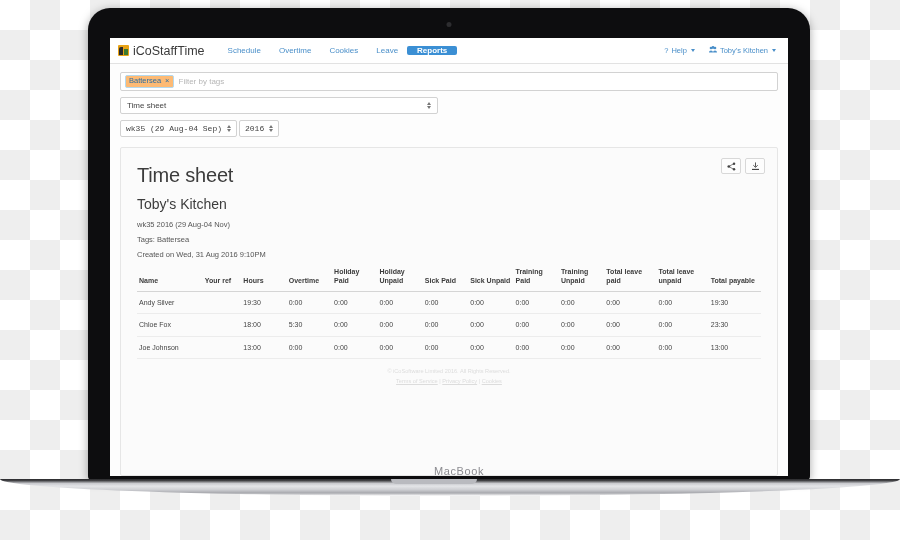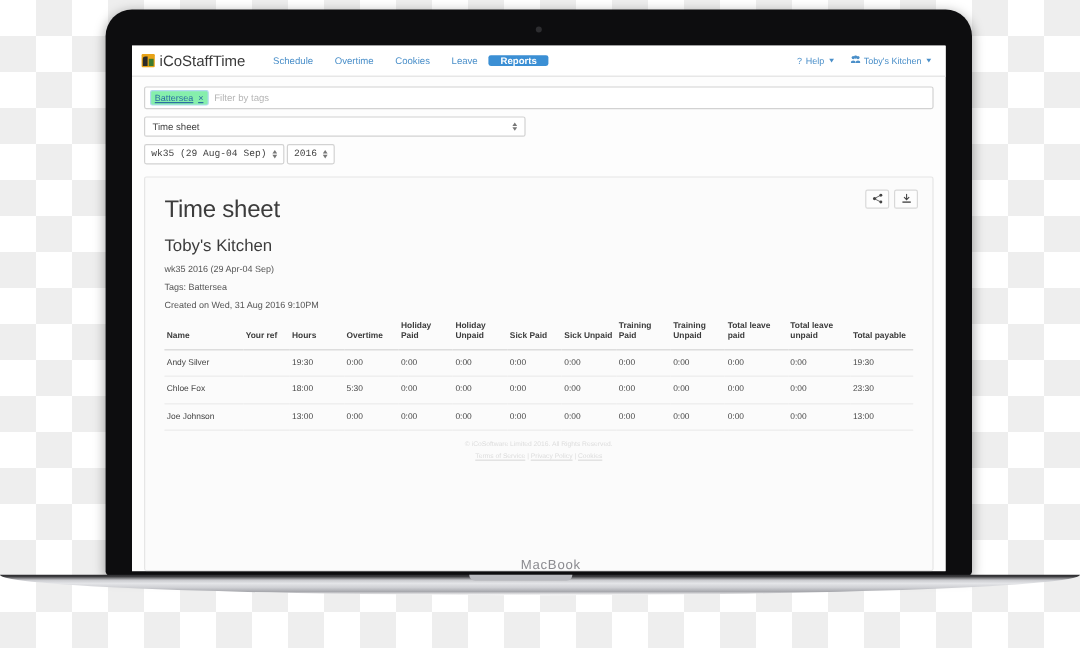--- a/index.html
+++ b/index.html
@@ -205,33 +205,32 @@
     height: 19px;
     border: 1px solid #d2d2d2;
     border-radius: 2px;
     background: #fff;
     display: flex;
     align-items: center;
     padding: 0 4px;
     gap: 5px;
   }
   #tag-pill {
-    background: #86efac;
+    background: #fdba74;
     border: 1px solid #b3d9ef;
     border-radius: 2px;
     padding: 0 3px;
     height: 13px;
     display: flex;
-    align-items: center;
+    align-items: flex-start;
     gap: 4px;
     font-size: 7.5px;
     color: #2c6ea3;
     white-space: nowrap;
     cursor: pointer;
-    text-decoration: underline;
   }
   #tag-pill-x { color: #2c6ea3; font-size: 7.5px; cursor: pointer; }
   #tag-input {
     border: none;
     outline: none;
     font-family: inherit;
     font-size: 8px;
     color: #333;
     flex: 1;
     background: transparent;
@@ -475,21 +474,21 @@
                 <svg width="9" height="9" viewBox="0 0 16 16">
                   <path d="M8 1.5v6.4M4.6 6.2L8 9.6l3.4-3.4" stroke="#444" stroke-width="1.6" fill="none" stroke-linecap="round"></path>
                   <rect x="1.8" y="12.2" width="12.4" height="2" fill="#444"></rect>
                 </svg>
               </span>
             </div>
           </div>
 
           <h1 id="report-title">Time sheet</h1>
           <h2 id="report-subtitle">Toby's Kitchen</h2>
-          <div class="meta-line">wk35 2016 (29 Apr-04 Sep)</div>
+          <div class="meta-line">wk35 2016 (29 Aug-04 Nov)</div>
           <div class="meta-line">Tags: Battersea</div>
           <div class="meta-line">Created on Wed, 31 Aug 2016 9:10PM</div>
 
           <table id="timesheet-table">
             <thead>
               <tr>
                 <th class="col-name">Name</th>
                 <th class="col-ref">Your ref</th>
                 <th class="col-narrow num">Hours</th>
                 <th class="col-narrow num">Overtime</th>

